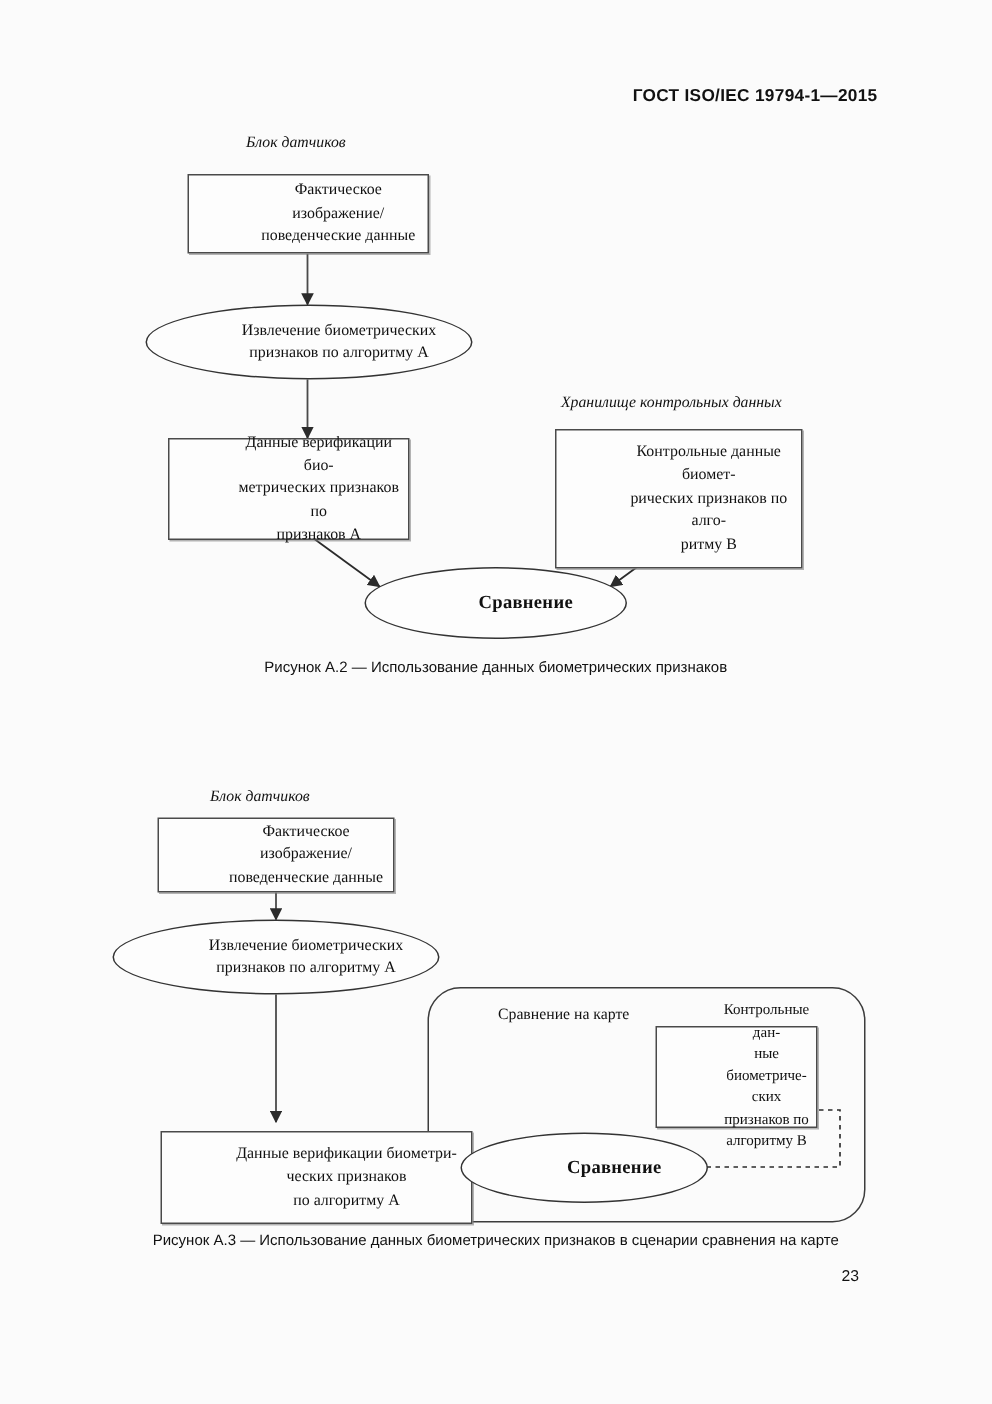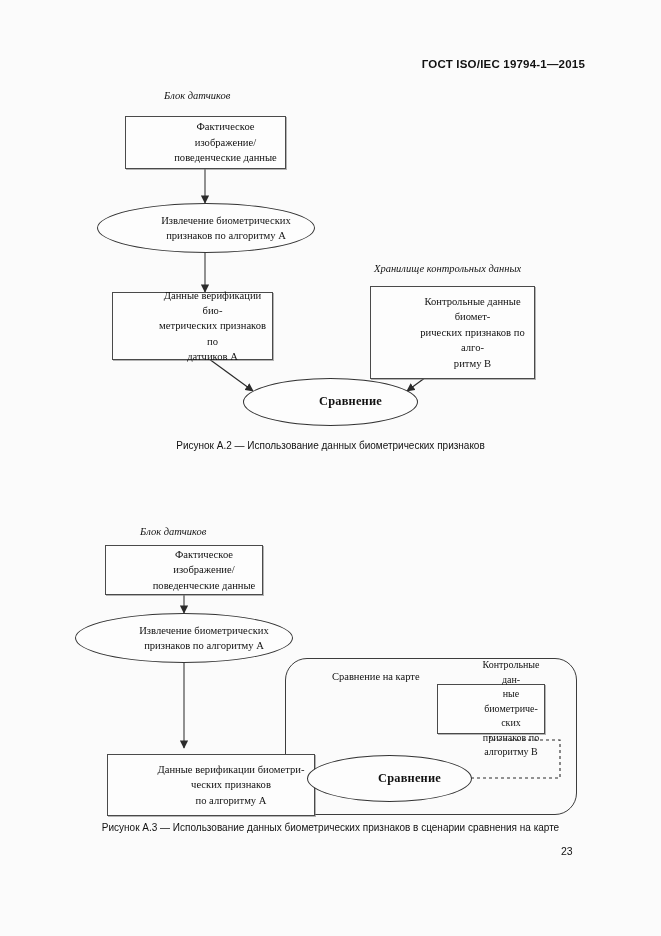--- a/index.html
+++ b/index.html
@@ -134,21 +134,21 @@
       <div class="box-inner">
         <span class="line2">Извлечение биометрических</span>
         <span class="line2">признаков по алгоритму А</span>
       </div>
     </div>
 
     <div class="node box t-11" style="left:112px; top:292px; width:161px; height:68px;">
       <div class="box-inner">
         <span class="line2">Данные верификации био-</span>
         <span class="line2">метрических признаков по</span>
-        <span class="line2">датчиков  А</span>
+        <span class="line2">признаков  А</span>
       </div>
     </div>
 
     <div class="italic-label" style="left:374px; top:263px;">Хранилище контрольных данных</div>
 
     <div class="node box t-11" style="left:370px; top:286px; width:165px; height:93px;">
       <div class="box-inner">
         <span class="line2">Контрольные данные биомет-</span>
         <span class="line2">рических признаков по алго-</span>
         <span class="line2">ритму В</span>
@@ -193,21 +193,21 @@
       <div class="box-inner">
         <span class="line2">Извлечение биометрических</span>
         <span class="line2">признаков по алгоритму А</span>
       </div>
     </div>
 
     <div class="rounded-container" style="left:285px; top:158px; width:292px; height:157px;"></div>
 
     <div class="container-label" style="left:332px; top:171px;">Сравнение на карте</div>
 
-    <div class="node box t-10" style="left:437px; top:184px; width:108px; height:50px;">
+    <div class="node box t-10" style="left:437px; top:184px; width:108px; height:68px;">
       <div class="box-inner">
         <span class="line2">Контрольные дан-</span>
         <span class="line2">ные биометриче-</span>
         <span class="line2">ских признаков по</span>
         <span class="line2">алгоритму В</span>
       </div>
     </div>
 
     <div class="node box t-11" style="left:75px; top:254px; width:208px; height:62px;margin-left:32px;">
       <div class="box-inner">

